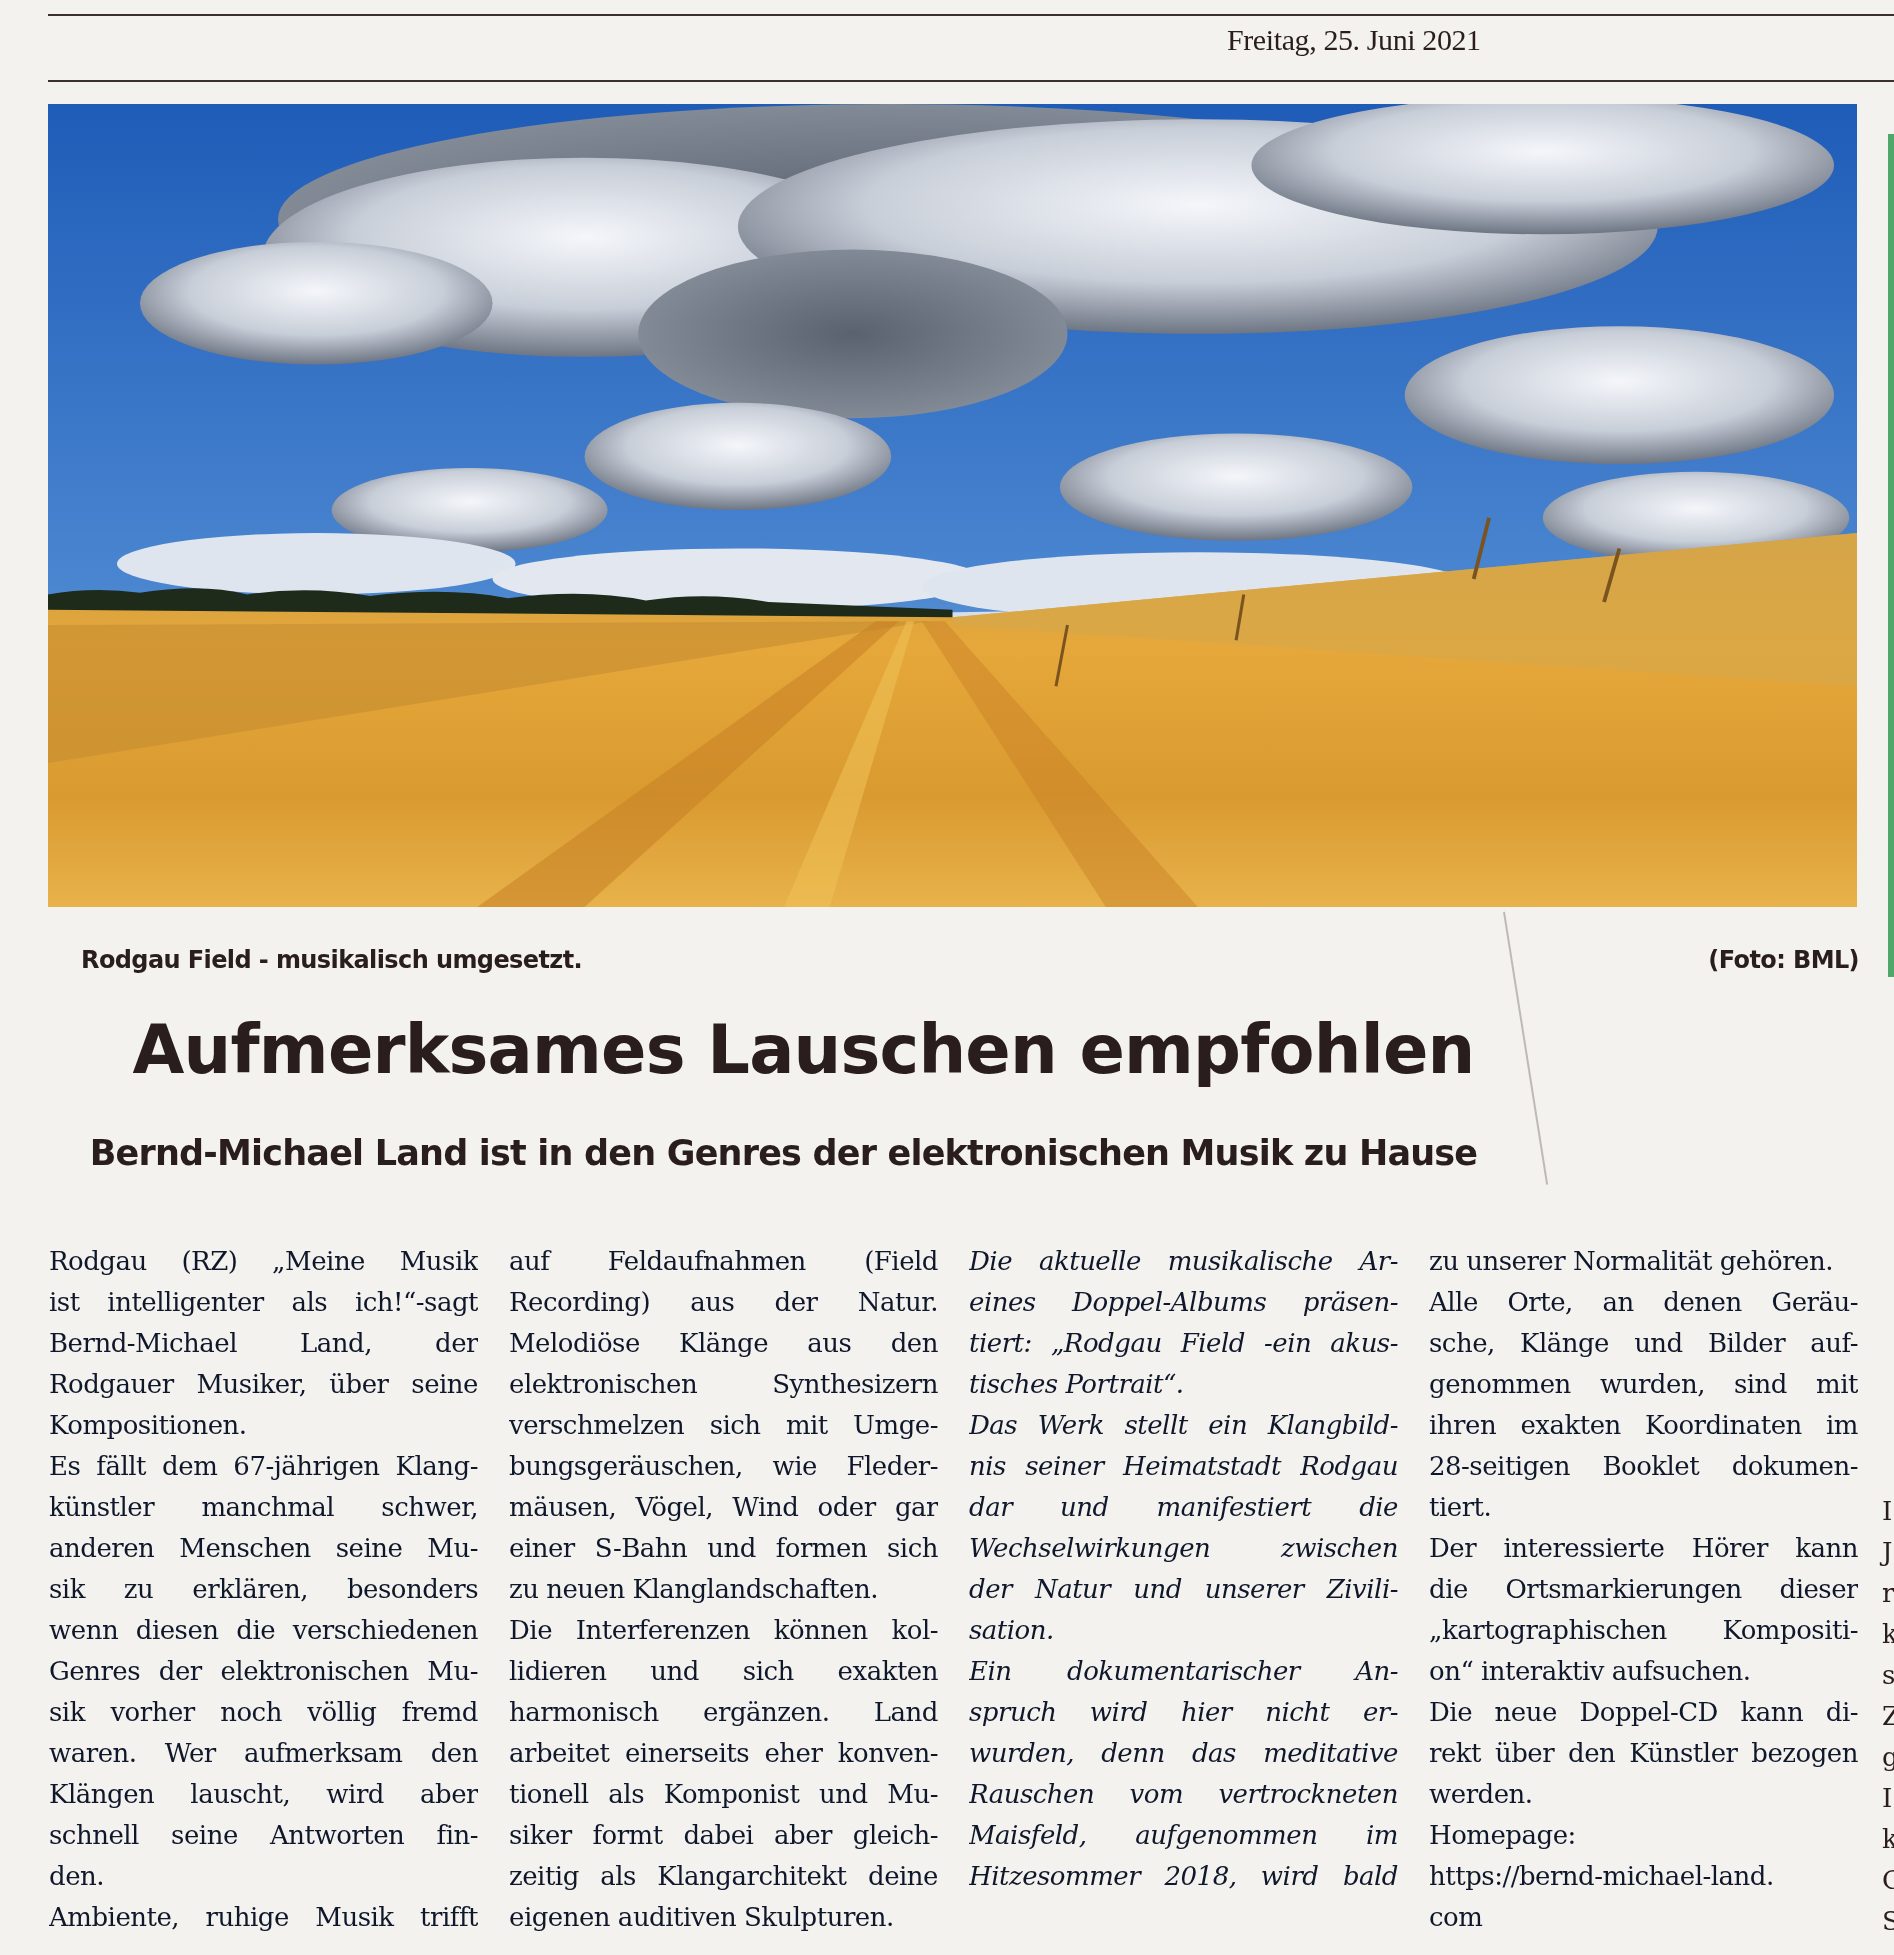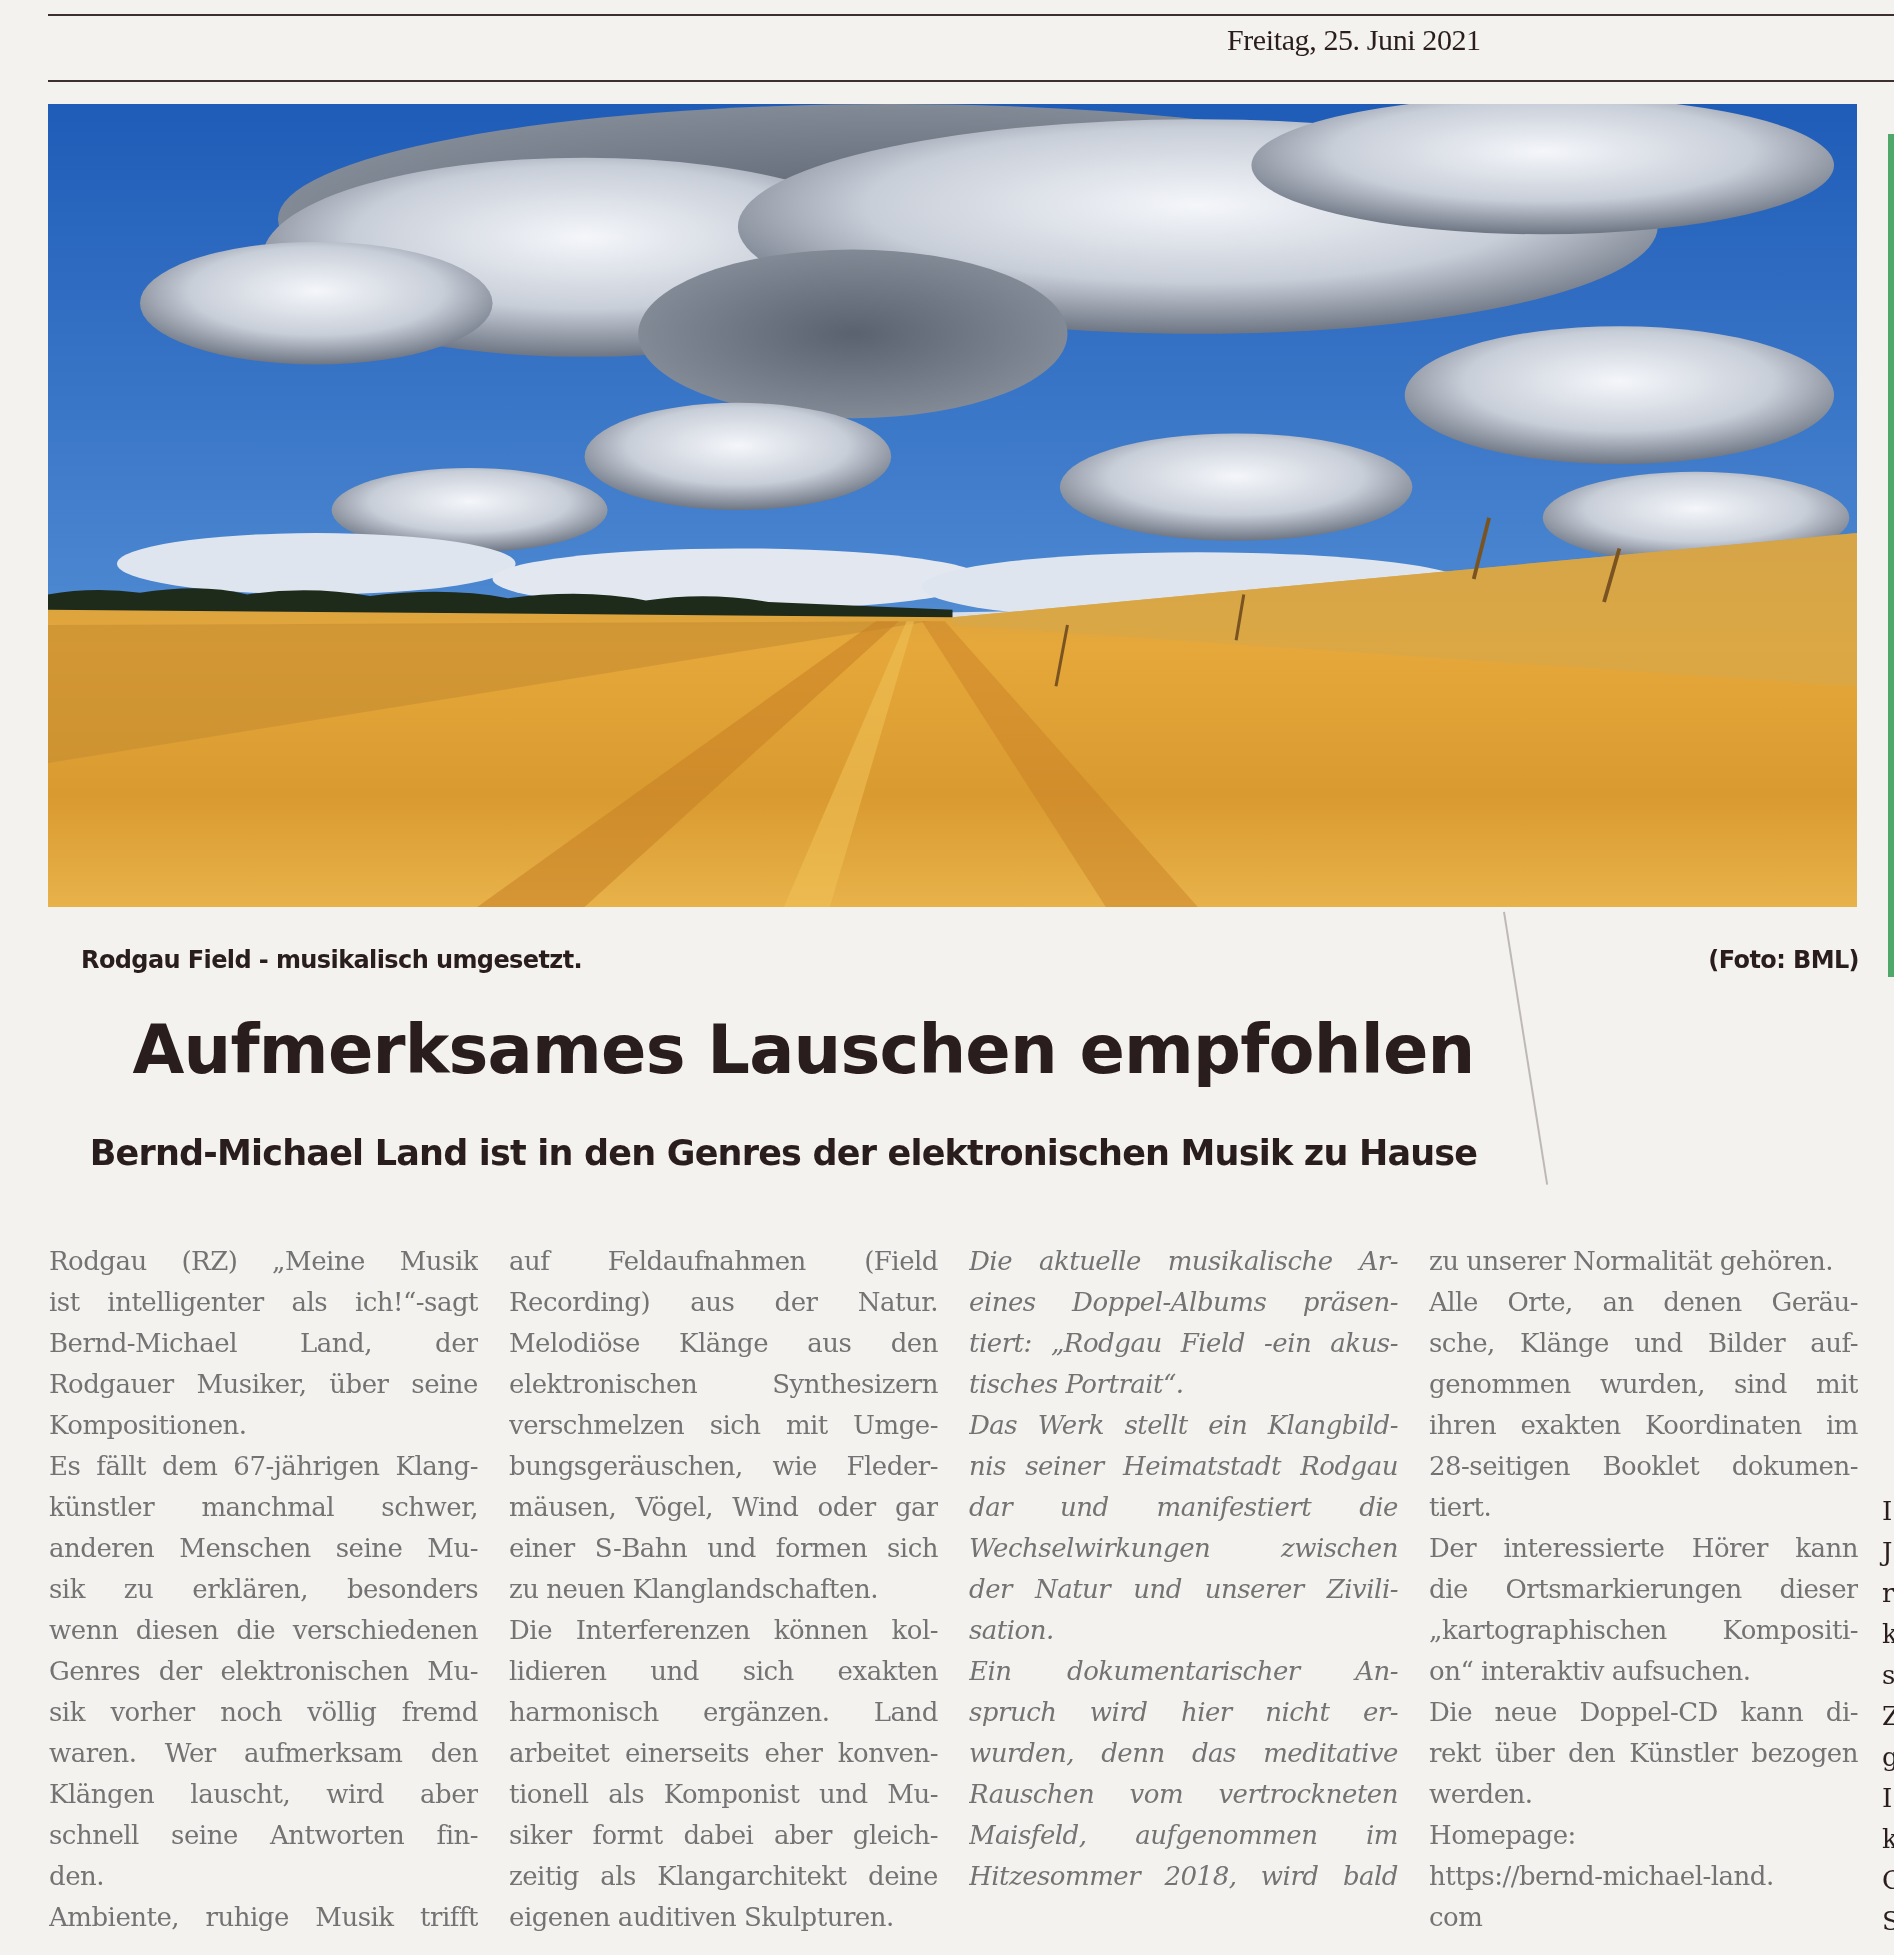--- a/index.html
+++ b/index.html
@@ -36,21 +36,21 @@
       font-size: 67px; color: #2a1d1d; letter-spacing: -0.8px;
     }
     .subhead {
       position: absolute; left: 0; width: 1567px; top: 1133px; text-align: center;
       font-family: "DejaVu Sans", "Liberation Sans", sans-serif; font-weight: bold;
       font-size: 35px; color: #2a1d1d; letter-spacing: -0.8px;
     }
     .col {
       position: absolute; top: 1241px; width: 429px;
       font-family: "DejaVu Serif", "Liberation Serif", serif;
-      font-size: 26px; line-height: 41px; color: #737373;
+      font-size: 26px; line-height: 41px; color: #0f172a;
       letter-spacing: -0.5px;
     }
     .col .line { display: block; text-align: justify; text-align-last: justify; white-space: nowrap; overflow: hidden; height: 41px; }
     .col .line.last { text-align-last: left; }
     .col1 { left: 49px; }
     .col2 { left: 509px; }
     .col3 { left: 969px; font-style: italic; }
     .col4 { left: 1429px; }
     .edge {
       position: absolute; left: 1882px; top: 1491px;

